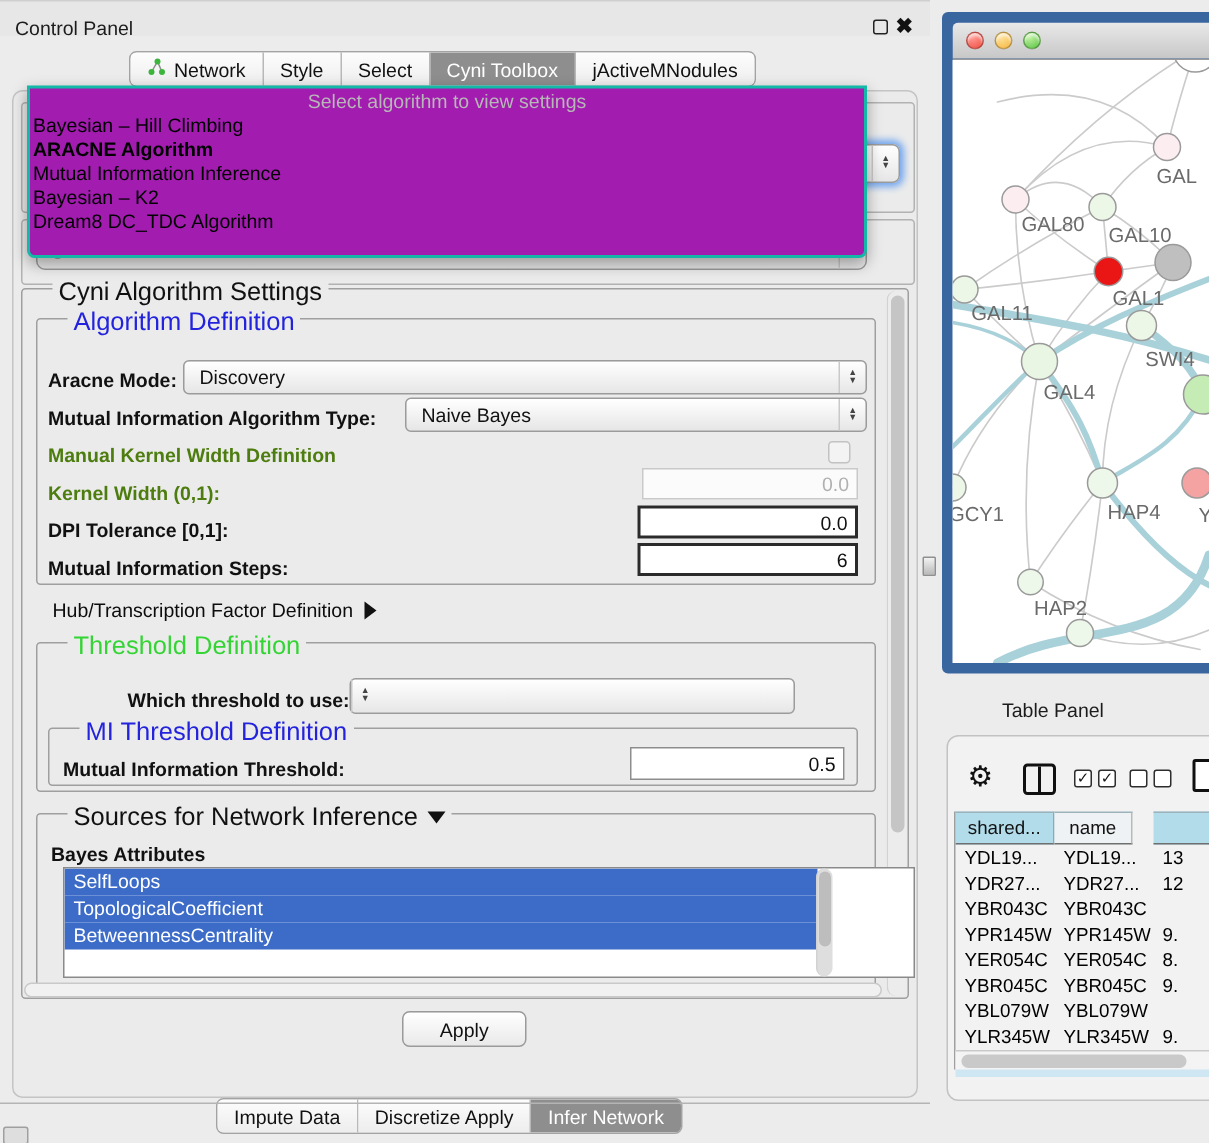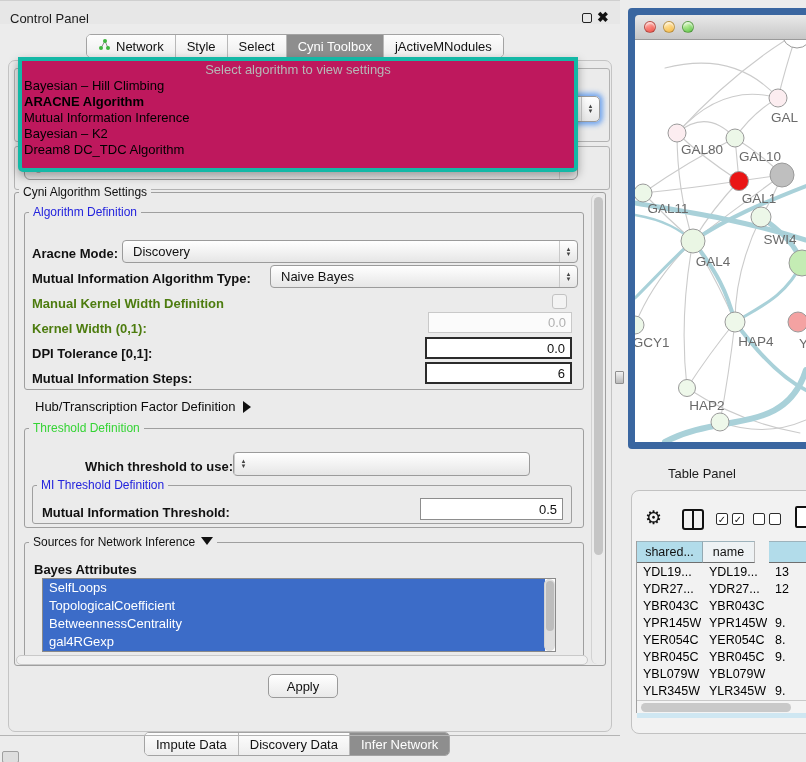--- a/index.html
+++ b/index.html
@@ -27,22 +27,22 @@
   .seg .tab:last-child { border-right:none; }
   .seg .tab.selected { background:#8e8e8e; color:#fff; }
   .cp-tabs { left:86px; top:34px; }
   .bottom-tabs { left:144px; top:706px;margin-top:26px; }
 
   .cp-body { left:8px; top:60px; width:604px; height:672px; background:#ebebeb;
     border:1px solid #c4c4c4; border-radius:7px; }
 
   
   .groupbox { position:absolute; border:1px solid #9f9f9f; border-radius:3px; }
-  .gb-title { position:absolute; top:-8px; left:4px; background:#ebebeb; padding:0 4px;
-    font-size:12px; white-space:nowrap;text-align:center; }
+  .gb-title { position:absolute; top:-8px; left:20px; background:#ebebeb; padding:0 4px;
+    font-size:17px; white-space:nowrap;text-align:center; }
   .t-blue  { color:#2323dd; }
   .t-green { color:#35d435; }
 
   .lbl { position:absolute; font-size:13px; font-weight:bold; color:#111; white-space:nowrap; }
   .lbl.gray { color:#4d7c0f; }
 
   .combo { position:absolute; display:flex; align-items:center;
     background:linear-gradient(#ffffff,#e6e6e6); border:1px solid #9b9b9b; border-radius:4px; }
   .combo .ctext { flex:1; padding-left:10px; font-size:13px; color:#111; white-space:nowrap; overflow:hidden; }
   .combo .stepper { width:18px; align-self:stretch; display:flex; flex-direction:column;
@@ -52,34 +52,34 @@
 
   .tin { position:absolute; background:#fff; border:1px solid #8d8d8d; font-size:13px;
     display:flex; align-items:center; justify-content:flex-end; padding:0 5px; }
   .tin.strong { border:2px solid #2b2b2b; }
   .tin.disabled { border:1px solid #c9c9c9; background:#fbfbfb; color:#b0b0b0; }
 
   .checkbox { position:absolute; width:15px; height:15px; border:1px solid #c2c2c2;
     border-radius:3px; background:#f3f3f3; }
 
   
-  .popup { left:18px; top:57px; width:560px; height:115px; background:#be185d;
-    border:4px solid #14b8a6; border-radius:0 0 5px 5px;
+  .popup { left:18px; top:57px; width:560px; height:115px; background:#a21caf;
+    border:2px solid #14b8a6; border-radius:0 0 5px 5px;
     box-shadow:0 4px 10px rgba(0,0,0,.35); z-index:60; }
   .popup .ph { height:17px; text-align:center; color:#b7b7b7; font-size:13px; padding-top:1px; }
   .popup .item { height:16px; line-height:16px; padding-left:2px; font-size:13px; color:#000; }
   .popup .item.bold { font-weight:bold; }
 
   
   .vsb-track { position:absolute; background:#ececec; border-left:1px solid #d2d2d2; border-radius:6px;}
   .vsb-thumb { position:absolute; background:#c5c5c5; border-radius:5px; }
   .hsb-track { position:absolute; background:#f1f1f1; border:1px solid #c9c9c9; border-radius:5px; }
 
   
-  .attr-list { left:42px; top:578px; width:514px; height:74px; background:#fff;
+  .attr-list { left:42px; top:578px; width:568px; height:74px; background:#fff;
     border:1px solid #8a8a8a; overflow:hidden; }
   .attr-item { height:18px; line-height:18px; padding-left:6px; background:#3c6cc8; color:#fff;
     font-size:13px; width:502px; }
 
   .btn { position:absolute; display:flex; align-items:center; justify-content:center;
     background:linear-gradient(#ffffff,#e9e9e9); border:1px solid #9a9a9a; border-radius:5px;
     font-size:13px; color:#111; }
 
   .expander { position:absolute; font-size:13px; color:#0c0c0c; white-space:nowrap; }
   .tri-right { display:inline-block; width:0; height:0; border-left:8px solid #111;
@@ -239,37 +239,36 @@
 
 <div class="groupbox" style="left:24px; top:542px; width:560px; height:118px;">
   <span class="gb-title"><span>Sources for Network Inference</span><span class="tri-down"></span></span>
 </div>
 <div class="lbl" style="left:34px; top:562px;">Bayes Attributes</div>
 <div class="abs attr-list">
   <div id="attr-items">
       <div class="attr-item">SelfLoops</div>
       <div class="attr-item">TopologicalCoefficient</div>
       <div class="attr-item">BetweennessCentrality</div>
-      <div class="attr-item">gal4RGexp</div>
     </div>
 </div>
 <div class="vsb-track" style="left:544px; top:579px; width:11px; height:72px; background:#dedede;">
   <div class="vsb-thumb" style="left:1px; top:2px; width:8px; height:50px; background:#bdbdbd;"></div>
 </div>
 <div class="hsb-track" style="left:16px; top:655px; width:572px; height:10px;"></div>
 
-<div class="btn" style="left:268px; top:674px; width:70px; height:24px;">
+<div class="btn" style="left:268px; top:674px; width:83px; height:24px;">
   <span>Apply</span>
 </div>
 <div class="abs bottom-tabs seg">
   <div class="tab">
       <span>Impute Data</span>
     </div>
   <div class="tab">
-      <span>Discovery Data</span>
+      <span>Discretize Apply</span>
     </div>
   <div class="tab selected">
       <span>Infer Network</span>
     </div>
 </div>
 
 <div class="abs divider"></div>
 <div class="abs corner-btn"></div>
 <div class="abs splitter-grip"></div>
 

